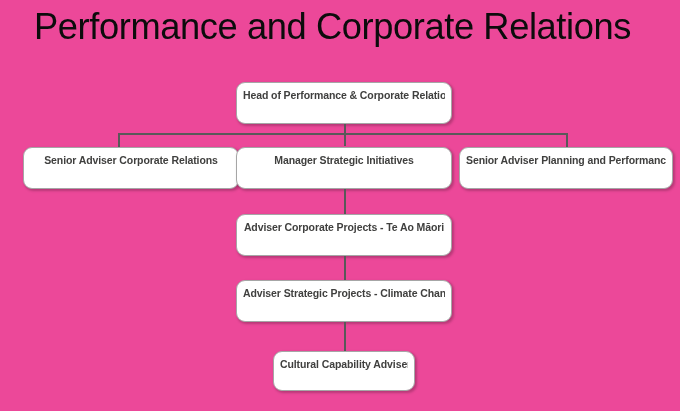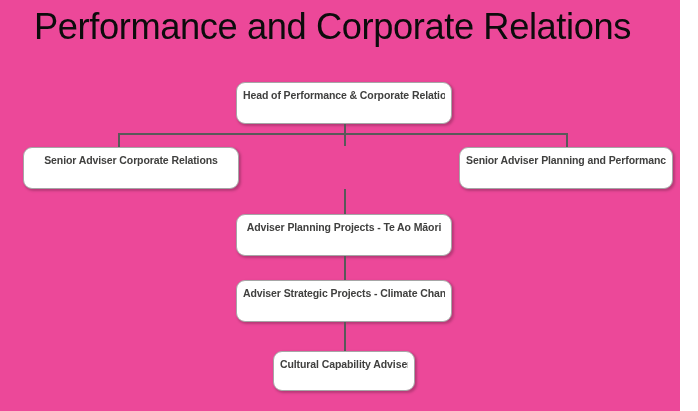--- a/index.html
+++ b/index.html
@@ -82,29 +82,32 @@
 
   <div class="conn conn-v" style="left:344px; top:124px; width:1.5px; height:22px;"></div>
   <div class="conn conn-h" style="left:118px; top:133px; width:450px; height:1.5px;"></div>
   <div class="conn conn-v" style="left:118px; top:133px; width:1.5px; height:14px;"></div>
   <div class="conn conn-v" style="left:566px; top:133px; width:1.5px; height:14px;"></div>
 
   <div class="node" style="left:11px; top:147px; width:216px; height:42px;margin-left:12px;">
     <div class="node-label">Senior Adviser Corporate Relations</div>
   </div>
 
+  <div class="node" style="left:236px; top:147px; width:216px; height:42px;">
+    <div class="node-label">Manager Strategic Initiatives</div>
+  </div>
 
   <div class="node" style="left:459px; top:147px; width:214px; height:42px;">
     <div class="node-label">Senior Adviser Planning and Performance</div>
   </div>
 
   <div class="conn conn-v" style="left:344px; top:189px; width:1.5px; height:25px;"></div>
 
   <div class="node" style="left:236px; top:214px; width:216px; height:42px;">
-    <div class="node-label">Adviser Planning Projects - Te Ao Māori</div>
+    <div class="node-label">Adviser Corporate Projects - Te Ao Māori</div>
   </div>
 
   <div class="conn conn-v" style="left:344px; top:256px; width:1.5px; height:24px;"></div>
 
   <div class="node" style="left:236px; top:280px; width:216px; height:42px;">
     <div class="node-label">Adviser Strategic Projects - Climate Change</div>
   </div>
 
   <div class="conn conn-v" style="left:344px; top:322px; width:1.5px; height:29px;"></div>
 

